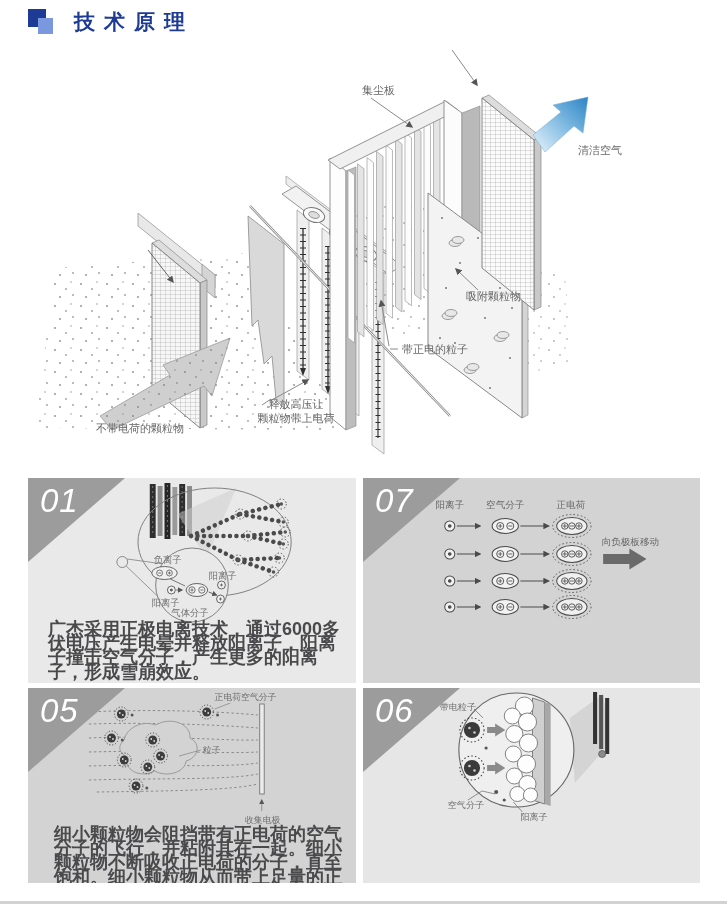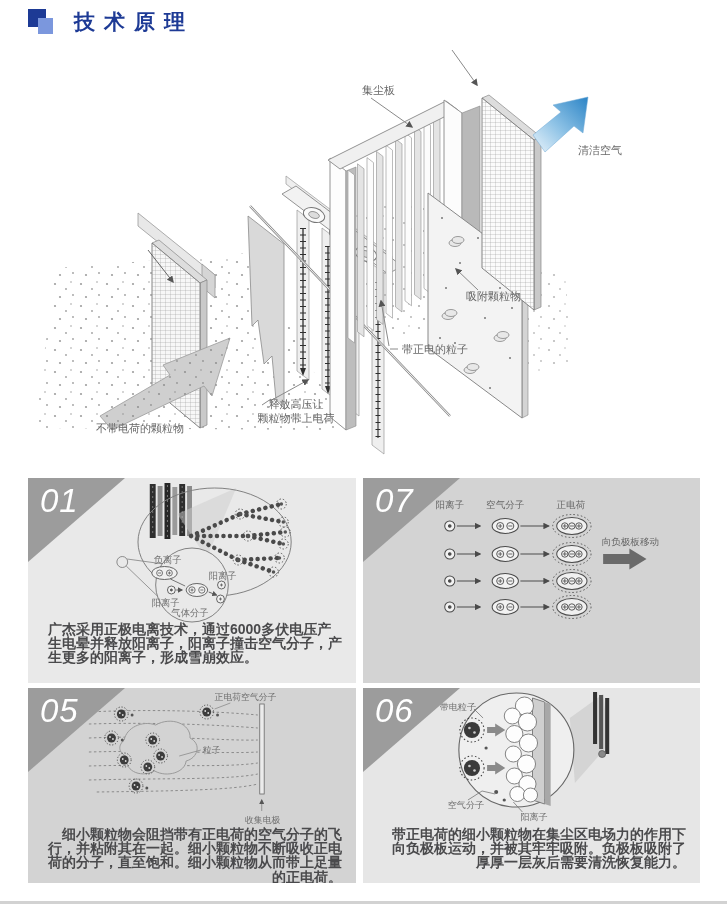--- a/index.html
+++ b/index.html
@@ -25,21 +25,21 @@
   .panel.r2{height:195px;}
   .panel.bg-a{background:#e9e9e9;}
   .panel.bg-b{background:#d3d3d3;}
   .panel.bg-c{background:#e6e6e6;}
   .corner{position:absolute;left:0;top:0;width:0;height:0;
           border-top:84px solid #9c9c9c;border-right:97px solid transparent;}
   .num{position:absolute;left:12px;top:5px;font-style:italic;font-weight:400;
        font-size:33px;line-height:1.1;color:#ffffff;letter-spacing:1px;text-align:center;}
   .fig{position:absolute;left:0;top:0;width:100%;}
   .caption{position:absolute;left:20px;right:14px;margin:0;
-           font-size:14px;line-height:14.2px;font-weight:700;color:#4a4a4c;
+           font-size:18px;line-height:14.2px;font-weight:700;color:#4a4a4c;
            text-align:left;}
   .panel.r1 .caption{top:144px;}
   .panel.r2 .caption{top:139px;text-align:right;}
   
   .rule{position:absolute;left:0;top:901px;width:727px;height:3px;background:#d2d2d2;}
   svg text{font-family:"Liberation Sans","DejaVu Sans",sans-serif;}
 </style>
 </head>
 <body>
 
@@ -489,18 +489,17 @@
       <path d="M104,112 L118,103 L131,106" fill="none" stroke="#777" stroke-width="0.8"></path>
       <line x1="158" y1="124" x2="149" y2="114" stroke="#777" stroke-width="0.8"></line>
       <g font-size="9" fill="#6f6f6f">
         <text x="76" y="22">带电粒子</text>
         <text x="84" y="120">空气分子</text>
         <text x="156" y="132">阳离子</text>
       </g>
     </svg>
     <span class="corner"></span>
     <span class="num">06</span>
-    <p class="caption">带正电荷的细小颗粒物在集尘区电场力的作用下向负极板运动，并被其牢牢吸附。负极板吸附了厚厚一层灰后需要清洗恢复能力。</p>
   </article>
 
 </section>
 
 <div class="rule"></div>
 
 </body></html>

